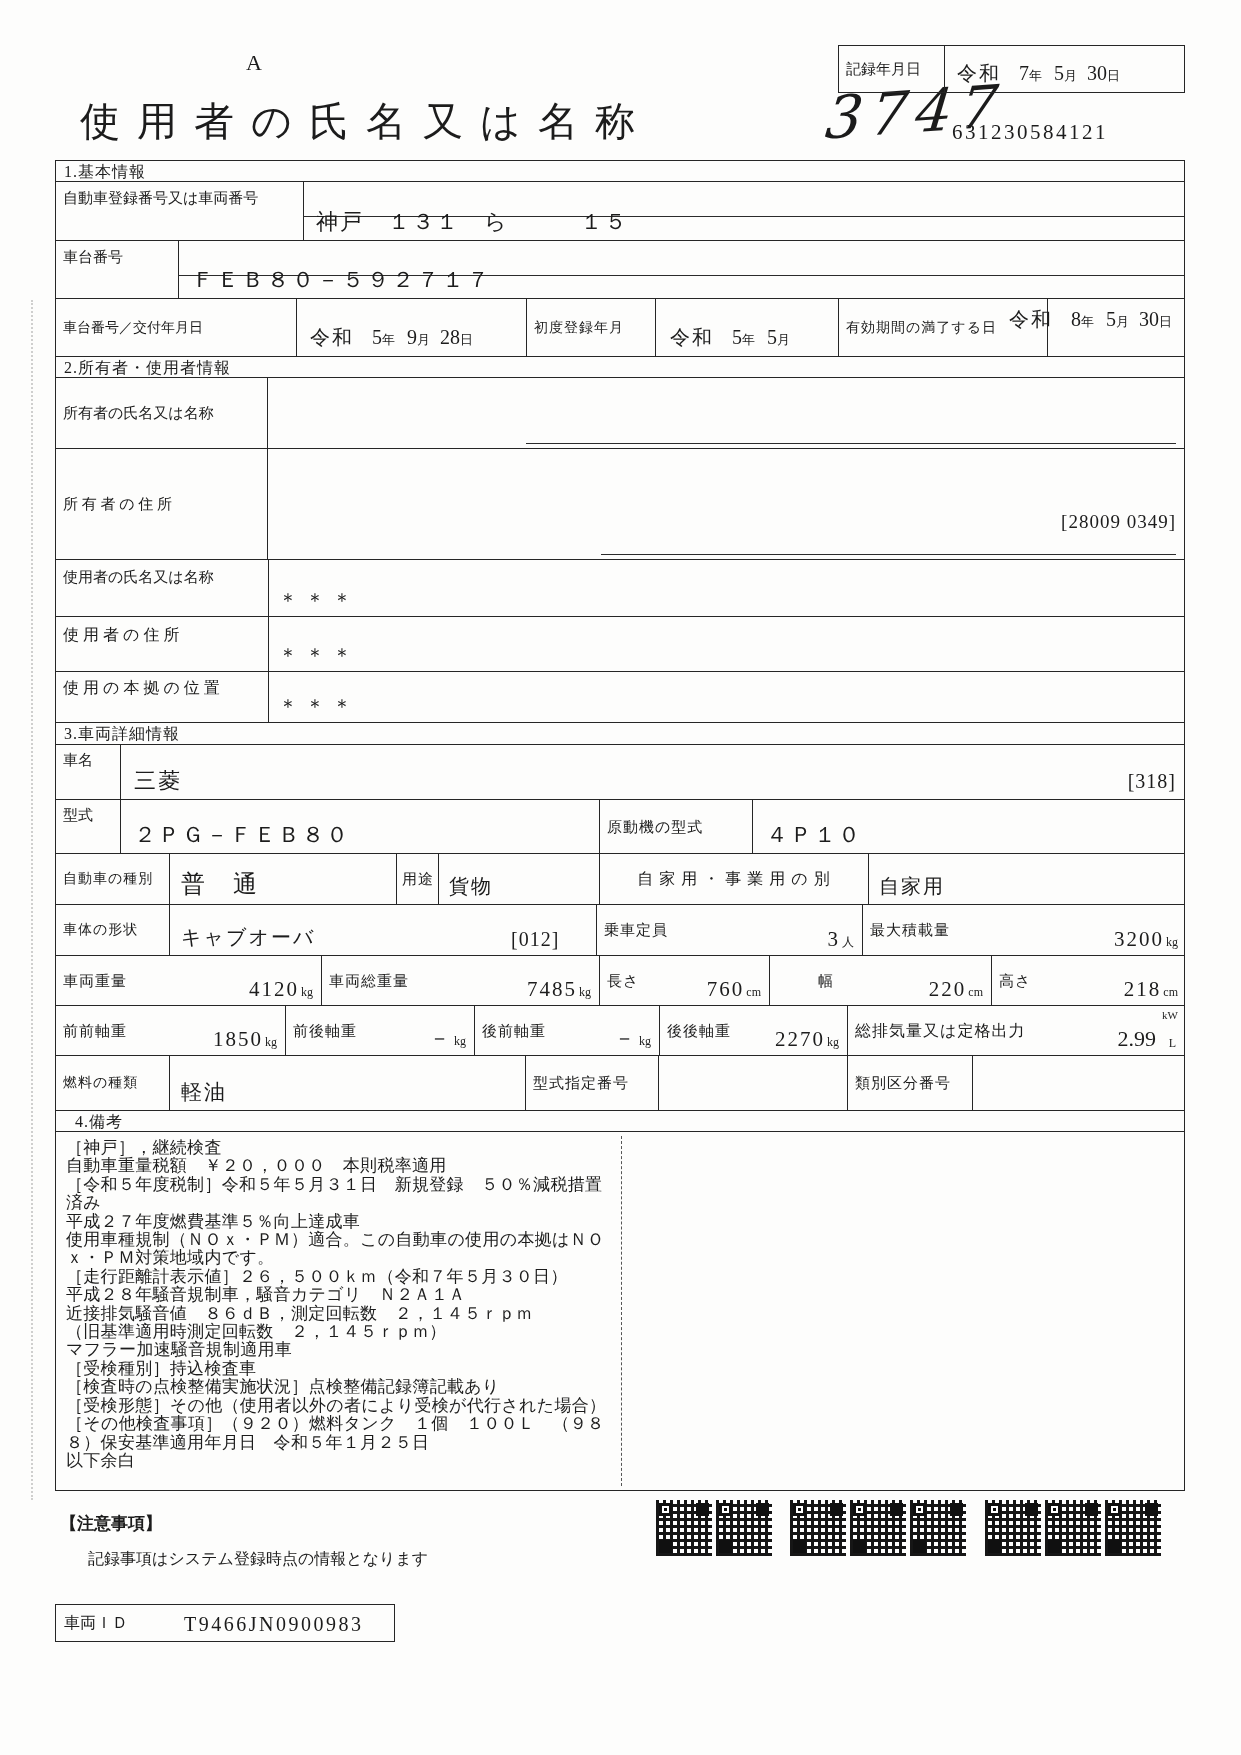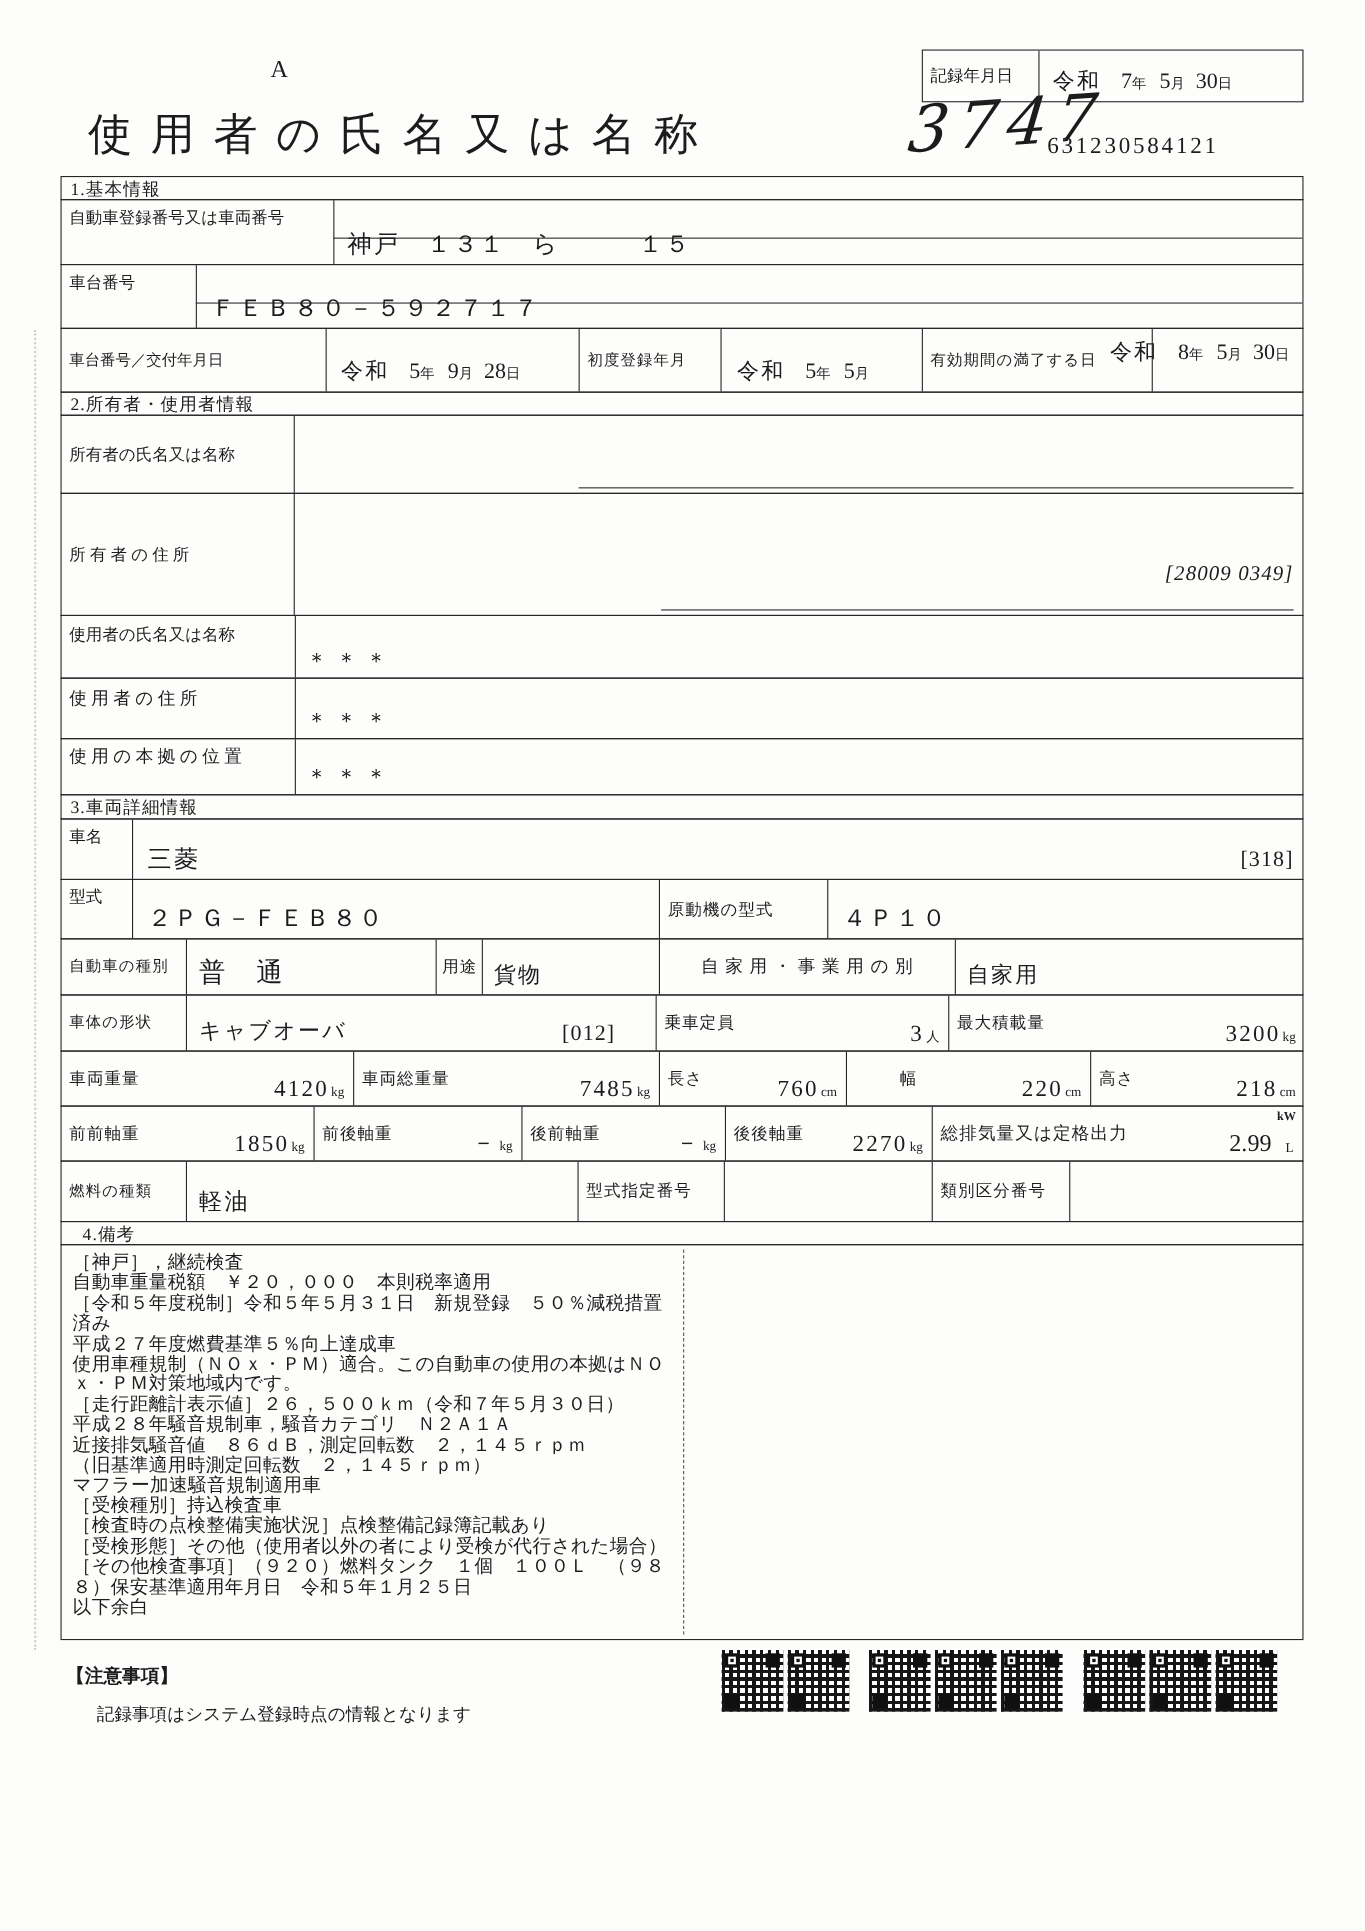--- a/index.html
+++ b/index.html
@@ -101,21 +101,21 @@
 
   <div class="band" style="top:356px;height:22px;">2.所有者・使用者情報</div>
 
   <div class="row" style="top:377px;height:72px;">
     <div class="lblcell vcenter" style="left:0;width:212px;font-size:15px;">所有者の氏名又は名称</div>
     <div class="sigline" style="left:470px;right:8px;bottom:4px;"></div>
   </div>
 
   <div class="row" style="top:448px;height:112px;">
     <div class="lblcell vcenter" style="left:0;width:212px;font-size:15px;">所 有 者 の 住 所</div>
-    <div class="code" style="right:8px;bottom:26px;font-size:19px;font-style:italic;">[28009 0349]</div>
+    <div class="code" style="right:8px;bottom:26px;font-size:19px;">[28009 0349]</div>
     <div class="sigline" style="left:545px;right:8px;bottom:4px;"></div>
   </div>
 
   <div class="row" style="top:559px;height:58px;">
     <div class="lblcell" style="left:0;width:212px;">
       <div class="abs" style="left:7px;top:8px;font-size:15px;">使用者の氏名又は名称</div>
     </div>
     <div class="stars" style="left:222px;bottom:2px;">＊＊＊</div>
   </div>
 
@@ -221,21 +221,21 @@
       <div class="cl">後前軸重</div>
       <div class="cv"><span>－</span><span class="u">kg</span></div>
     </div>
     <div class="cell" style="left:603px;width:188px;">
       <div class="cl">後後軸重</div>
       <div class="cv"><span>2270</span><span class="u">kg</span></div>
     </div>
     <div class="cell" style="left:791px;width:339px;">
       <div class="cl" style="font-size:16px;">総排気量又は定格出力</div>
       <div class="abs" style="right:30px;bottom:3px;font-size:22px;">2.99</div>
-      <div class="abs" style="right:8px;top:3px;font-size:11px;font-weight:bold;">kW</div>
+      <div class="abs" style="right:8px;top:3px;font-size:11px;">kW</div>
       <div class="abs" style="right:10px;bottom:4px;font-size:12px;">L</div>
     </div>
   </div>
 
   <div class="row" style="top:1055px;height:56px;">
     <div class="lblcell" style="left:0;width:113px;">
       <div class="cl" style="font-size:14px;">燃料の種類</div>
     </div>
     <div class="bigval" style="left:125px;bottom:4px;font-size:21px;">軽油</div>
     <div class="cell" style="left:469px;width:134px;border-right:1.6px solid #262626;">
@@ -277,14 +277,18 @@
 
   <div class="qr" style="left:656px;top:1500px;"></div>
   <div class="qr" style="left:716px;top:1500px;"></div>
   <div class="qr" style="left:790px;top:1500px;"></div>
   <div class="qr" style="left:850px;top:1500px;"></div>
   <div class="qr" style="left:910px;top:1500px;"></div>
   <div class="qr" style="left:985px;top:1500px;"></div>
   <div class="qr" style="left:1045px;top:1500px;"></div>
   <div class="qr" style="left:1105px;top:1500px;"></div>
 
+  <div class="abs" style="left:55px;top:1604px;width:340px;height:38px;border:1.8px solid #262626;box-sizing:border-box;">
+    <div class="abs" style="left:8px;top:50%;transform:translateY(-50%);font-size:16px;">車両ＩＤ</div>
+    <div class="abs" style="left:128px;bottom:5px;font-size:20px;letter-spacing:2.5px;">T9466JN0900983</div>
+  </div>
 
 </div>
 
 </body></html>

